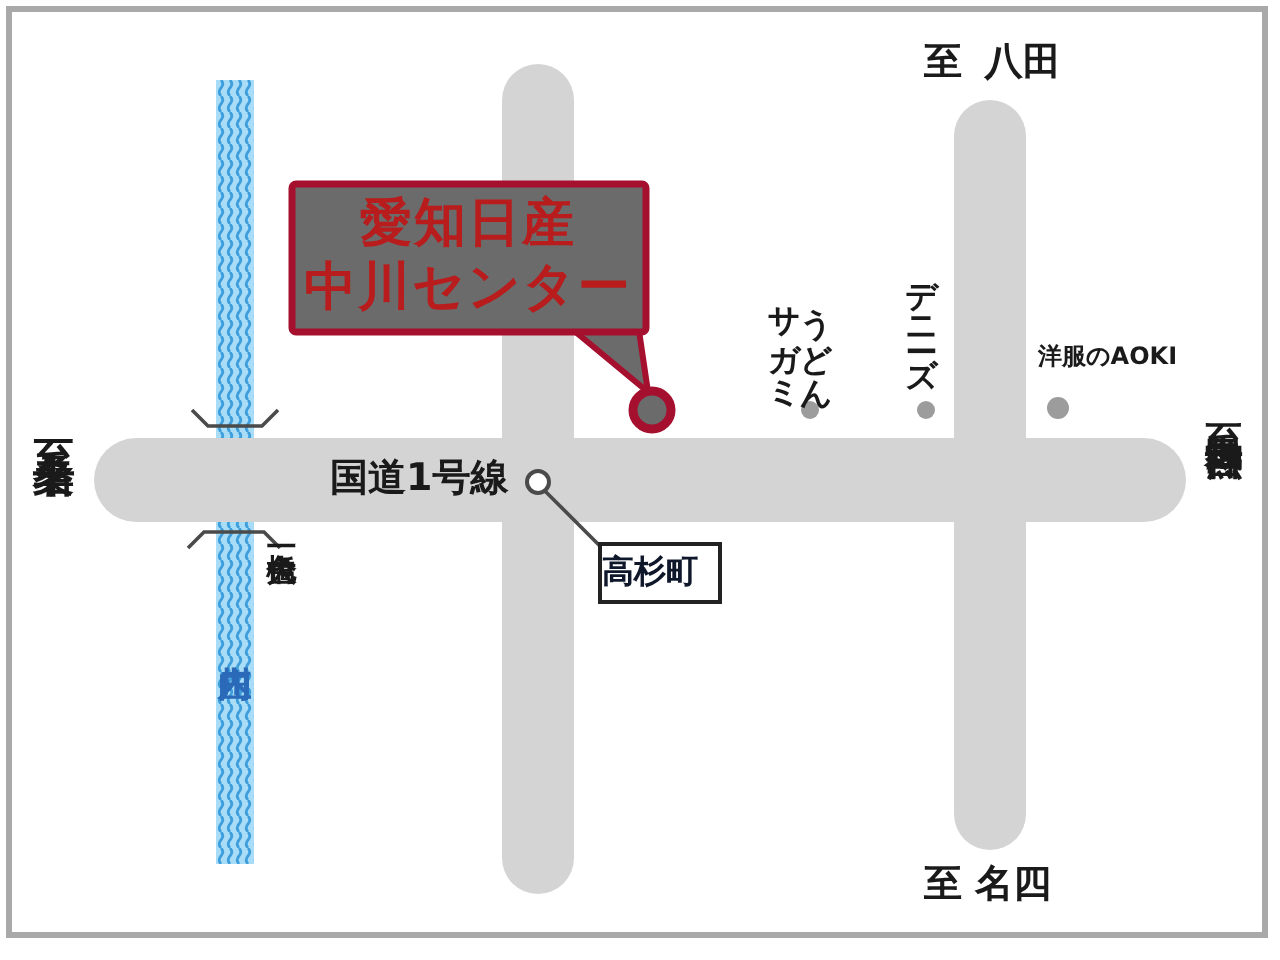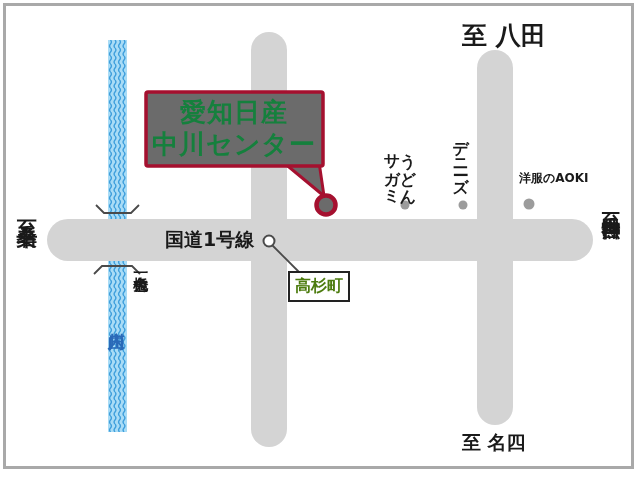--- a/index.html
+++ b/index.html
@@ -3,29 +3,29 @@
 <meta charset="utf-8">
 <style>
   html,body{margin:0;padding:0;background:#fff;}
   #stage{position:relative;width:640px;height:480px;background:#fff;overflow:hidden;
          font-family:"DejaVu Sans","Liberation Sans",sans-serif;}
   #frame{position:absolute;left:3px;top:3px;width:631px;height:466px;
          box-sizing:border-box;border:3px solid #a9a9a9;background:#fff;}
   #map-svg{position:absolute;left:0;top:0;}
   .txt{position:absolute;font-weight:bold;color:#1a1a1a;white-space:pre-line;line-height:1.05;}
   .vtext{writing-mode:vertical-rl;text-orientation:mixed;}
-  .callout-label{left:148px;top:97px;width:172px;text-align:center;color:#15803d;
+  .callout-label{left:148px;top:97px;width:172px;text-align:center;color:#b91c1c;
                  font-size:26px;line-height:1.22;letter-spacing:1px;}
   .route1-label{left:165px;top:230px;font-size:19px;}
-  .takasugi-box{position:absolute;left:288px;top:271px;width:62px;height:31px;
+  .takasugi-box{position:absolute;left:299px;top:271px;width:62px;height:31px;
                 background:#fff;border:2px solid #222;box-sizing:border-box;
-                display:flex;align-items:center;justify-content:center;
-                font-weight:bold;font-size:16px;color:#4d7c0f;}
+                display:flex;align-items:center;justify-content:flex-start;
+                font-weight:bold;font-size:16px;color:#0f172a;}
   .dir-west{left:16px;top:203px;font-size:21px;}
-  .dir-north{left:462px;top:23px;font-size:25px;}
+  .dir-north{left:462px;top:23px;font-size:19px;font-family:Liberation Mono, monospace;}
   .dir-east{left:601px;top:197px;font-size:19px;}
   .dir-south{left:462px;top:433px;font-size:19px;}
   .river-name{left:107px;top:319px;font-size:17px;}
   .bridge-name{left:132px;top:265px;font-size:15px;}
   .poi-sagami{left:384px;top:142px;font-size:16px;line-height:1.0;}
   .poi-dennys{left:452px;top:130px;font-size:16px;}
   .poi-aoki{left:519px;top:172px;font-size:12px;}
 </style>
 </head>
 <body>

